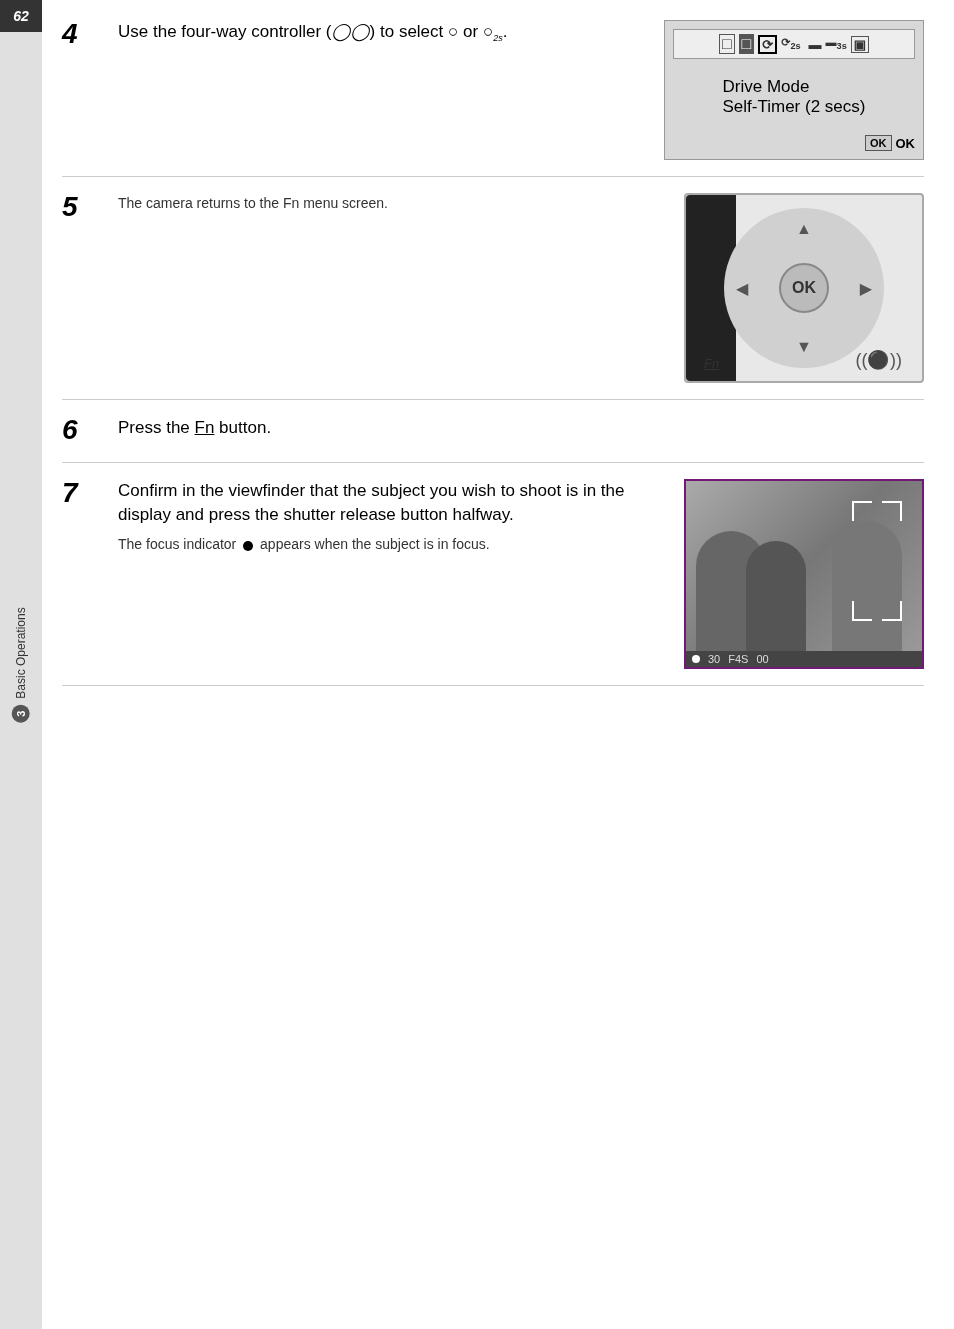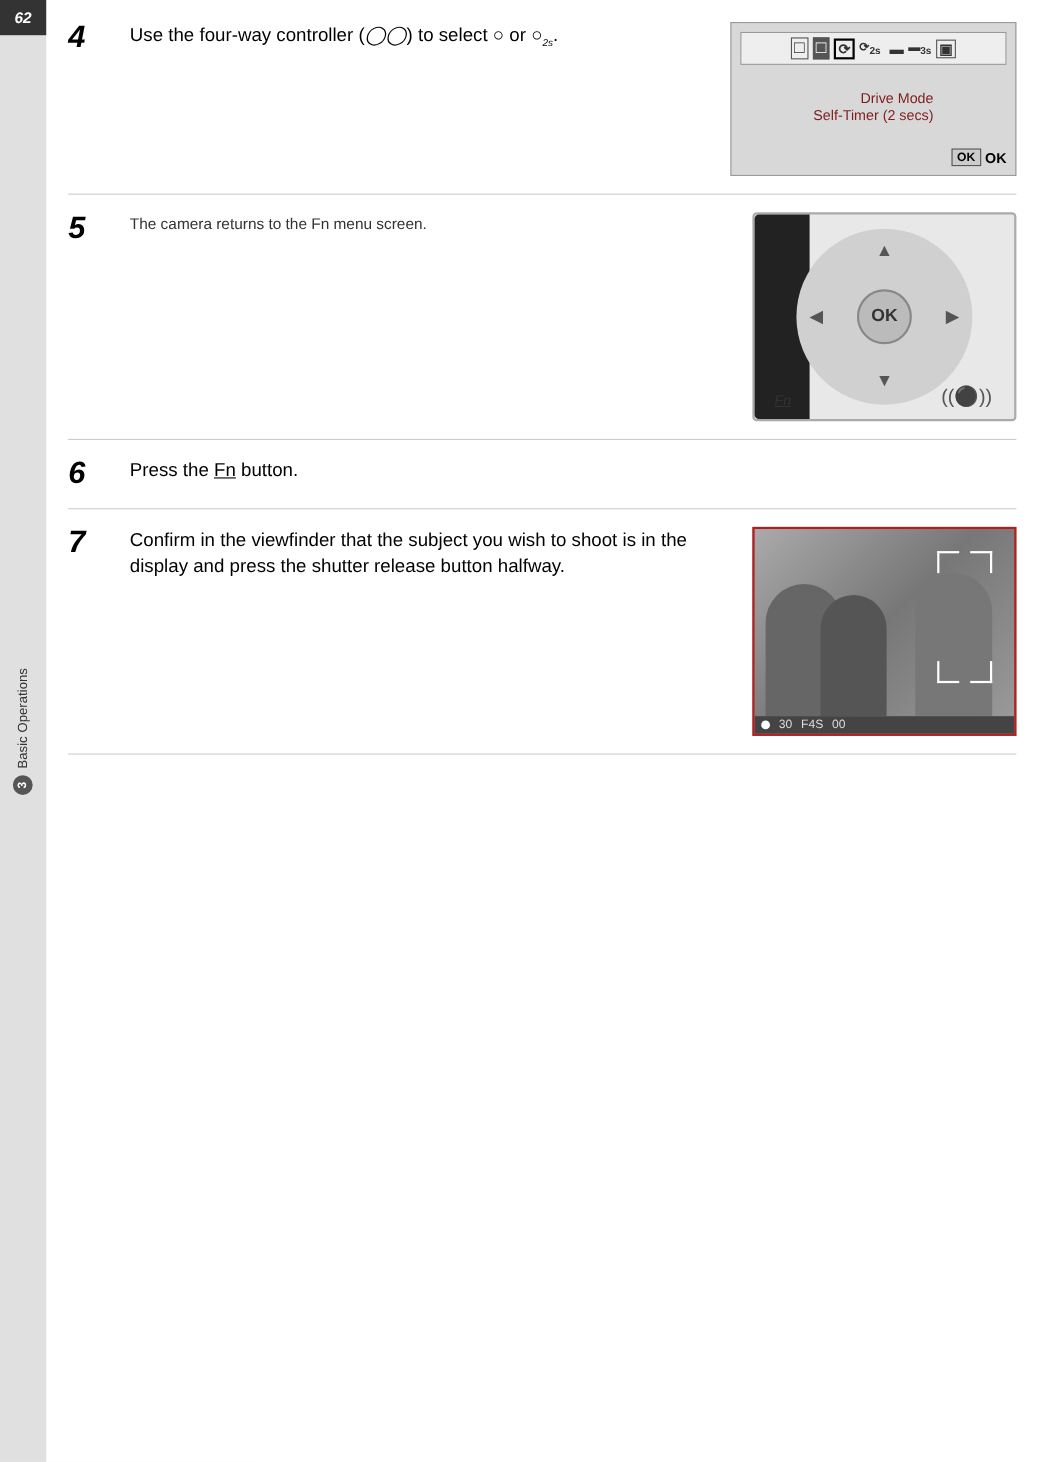--- a/index.html
+++ b/index.html
@@ -135,23 +135,23 @@
     .drive-icon {
       font-size: 16px;
       font-weight: bold;
       color: #333;
     }
     .drive-icon.selected {
       border: 2px solid #333;
       padding: 0 2px;
     }
     .drive-mode-text {
-      font-size: 13px;
-      text-align: right;
-      color: #7f1d1d;
+      font-size: 17px;
+      text-align: left;
+      color: #000000;
       font-family: Arial, sans-serif;
     }
     .drive-mode-ok {
       display: flex;
       align-items: center;
       gap: 4px;
       align-self: flex-end;
       font-size: 13px;
       font-weight: bold;
       margin-top: 8px;
@@ -231,21 +231,21 @@
       height: 100%;
       background: #222;
       border-radius: 4px 0 0 4px;
     }
 
     
     .photo-box {
       width: 240px;
       height: 190px;
       background: #888;
-      border: 2px solid #b91c1c;
+      border: 2px solid #701a75;
       position: relative;
       overflow: hidden;
       display: flex;
       flex-direction: column;
       justify-content: flex-end;
     }
     .photo-people {
       flex: 1;
       background: linear-gradient(135deg, #aaa 0%, #777 50%, #999 100%);
       position: relative;
@@ -402,20 +402,25 @@
       <div class="step-title">
         Press the <span class="underline-text">Fn</span> button.
       </div>
     </div>
   </div>
 
   <div class="step">
     <div class="step-number">7</div>
     <div class="step-content">
       <div class="step-title">Confirm in the viewfinder that the subject you wish to shoot is in the display and press the shutter release button halfway.</div>
+      <div class="step-desc" style="margin-top:8px;">
+        <span>The focus indicator</span>
+        <span class="focus-dot-inline"></span>
+        <span>appears when the subject is in focus.</span>
+      </div>
     </div>
     <div class="step-image">
       <div class="photo-box">
         <div class="photo-people">
           <div class="photo-person1"></div>
           <div class="photo-person2"></div>
           <div class="photo-person3"></div>
           <div class="focus-bracket-tl"></div>
           <div class="focus-bracket-tr"></div>
           <div class="focus-bracket-bl"></div>

